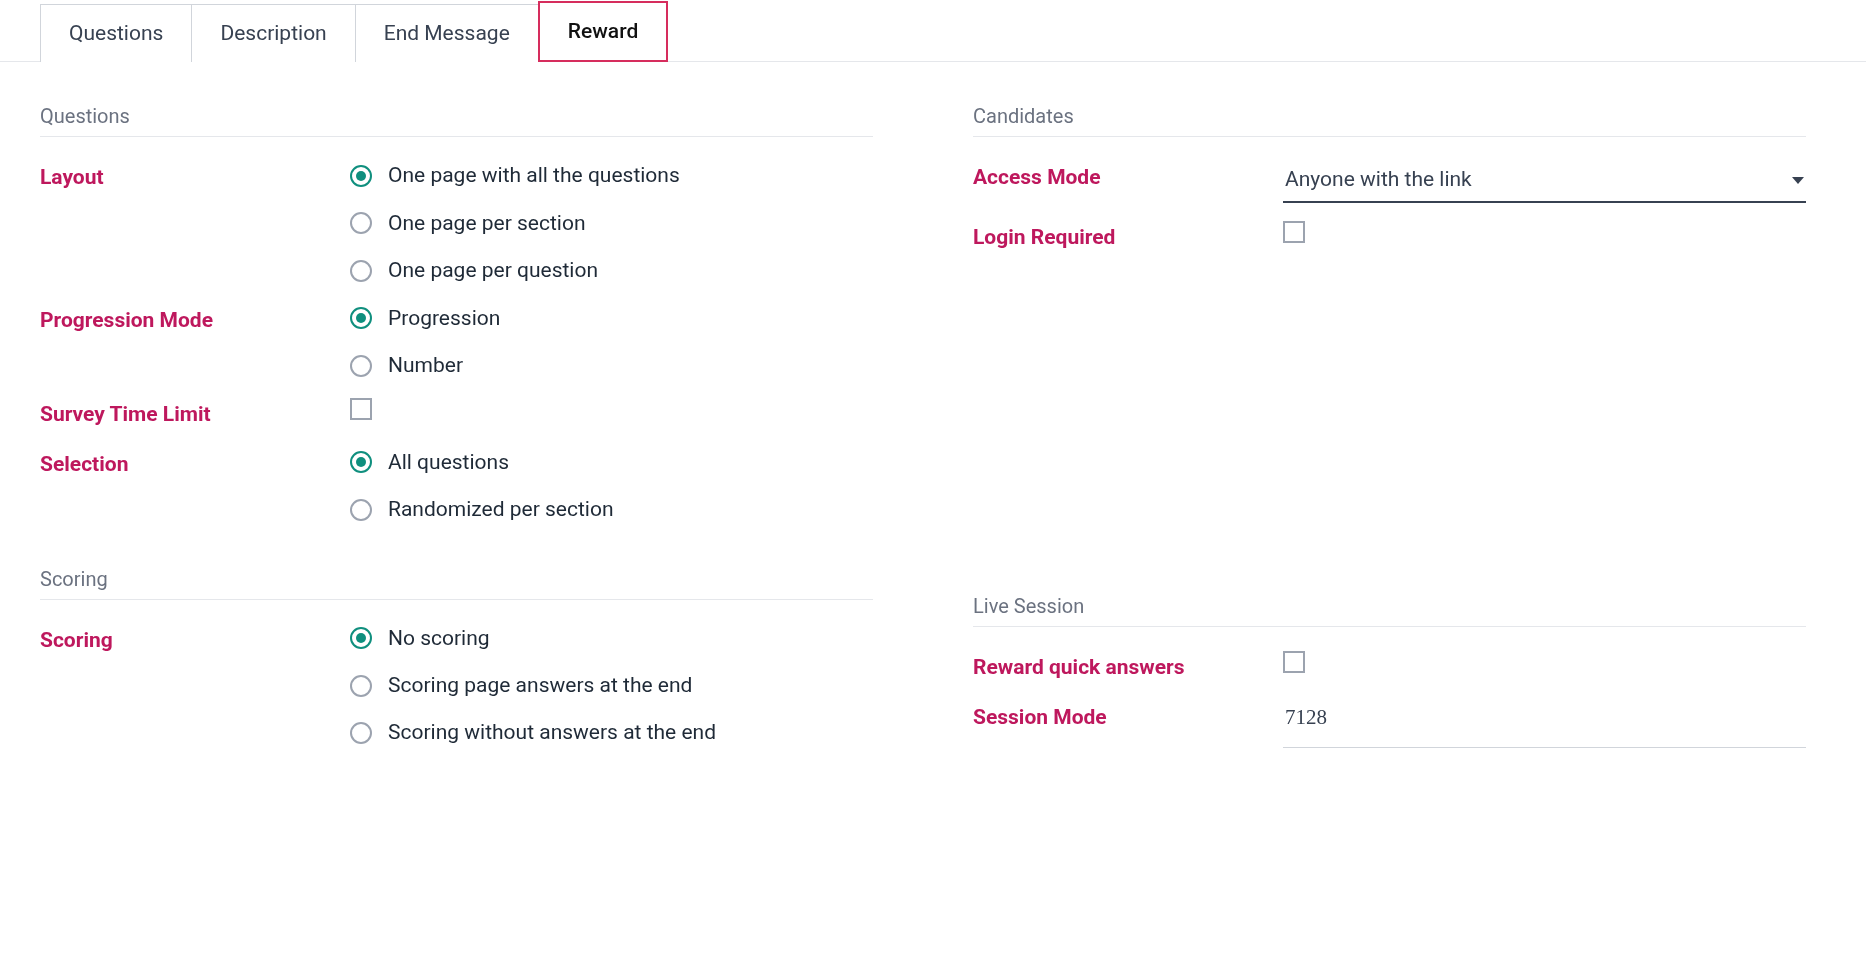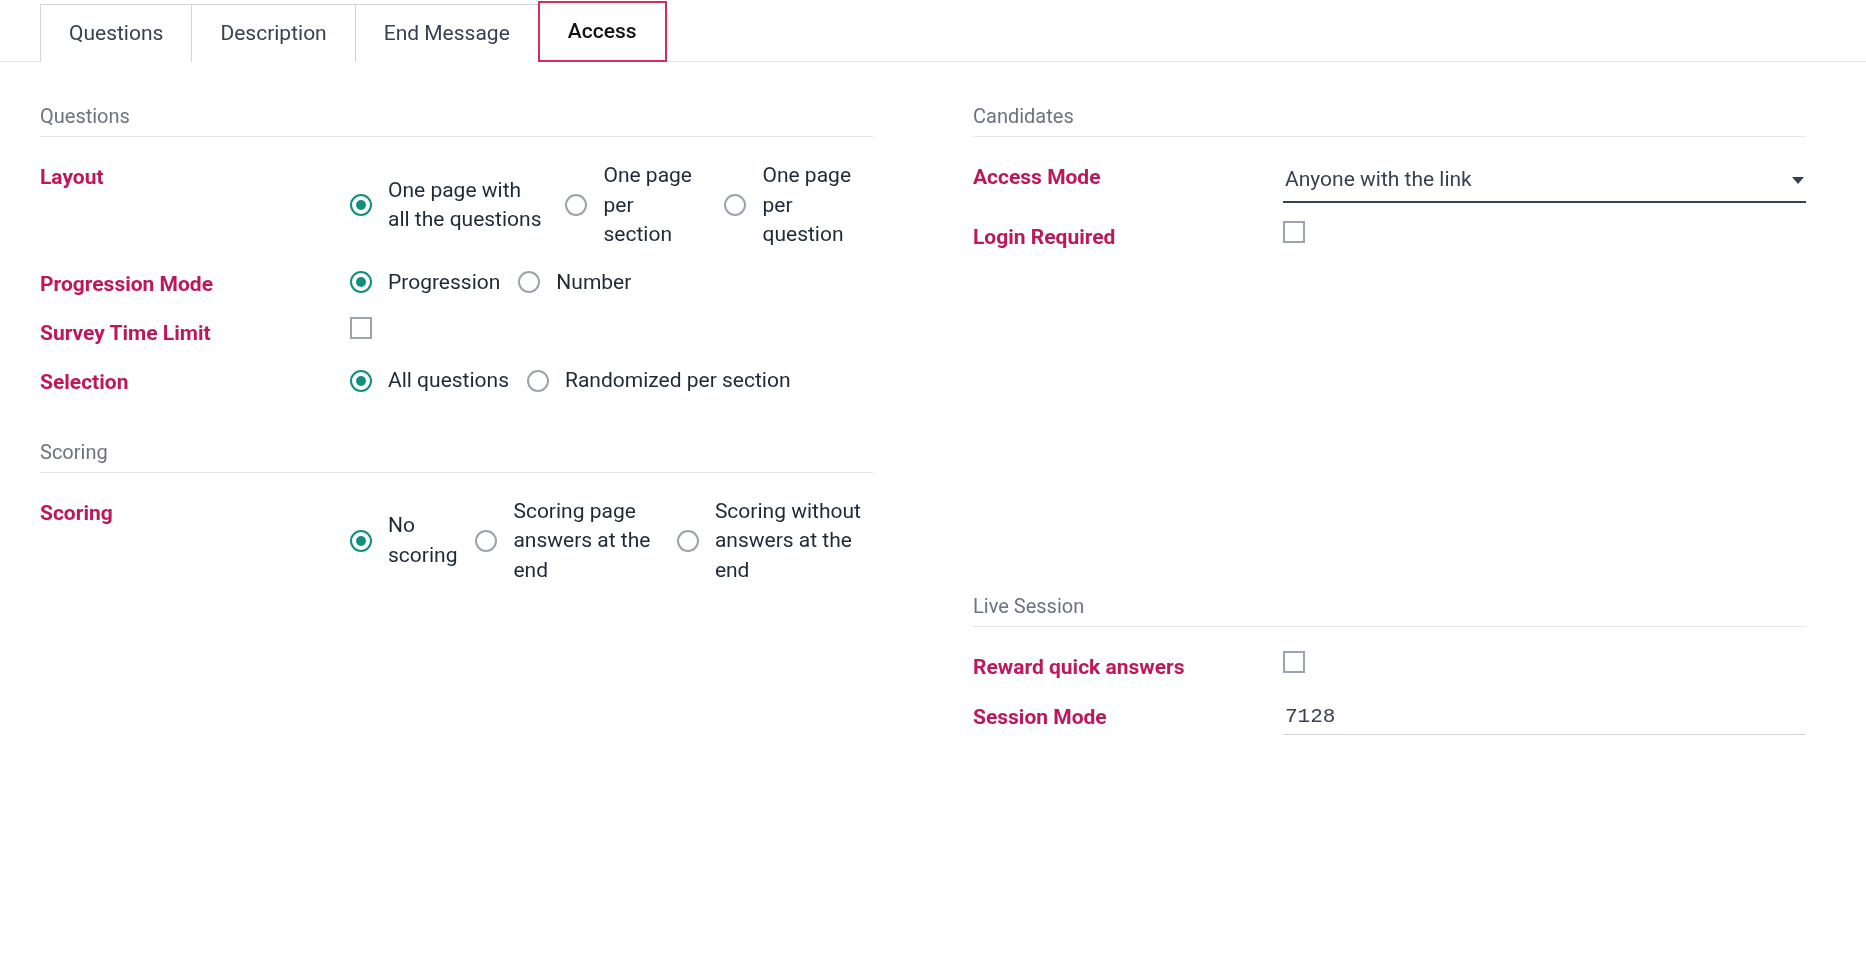--- a/index.html
+++ b/index.html
@@ -68,21 +68,21 @@
   }
   .field-label{
     width:310px;
     flex:none;
     font-weight:700;
     color:#be185d;
     padding-top:2px;
   }
   .field-control{flex:1;}
 
-  .radio-group{display:flex;flex-direction:row;gap:18px;}
+  .radio-group{display:flex;flex-direction:column;gap:18px;}
   .radio-item{display:flex;align-items:center;gap:16px;cursor:pointer;}
 
   .radio{
     width:22px;height:22px;border-radius:50%;
     border:2px solid #9ca3af;background:#fff;flex:none;
     position:relative;
   }
   .radio.checked{border-color:var(--teal);}
   .radio.checked::after{
     content:"";position:absolute;inset:4px;border-radius:50%;background:var(--teal);
@@ -99,32 +99,32 @@
     cursor:pointer;
     color:#374151;
   }
   .select .caret{
     width:0;height:0;border-left:6px solid transparent;border-right:6px solid transparent;
     border-top:7px solid #374151;margin-left:8px;flex:none;
   }
 
   .text-input{
     border:none;border-bottom:1px solid var(--border);
-    padding:4px 2px 6px;font-size:21px;color:#374151;width:100%;
-    outline:none;font-family:Liberation Mono, monospace;background:transparent;
+    padding:4px 2px 17px;font-size:21px;color:#374151;width:100%;
+    outline:none;font-family:Liberation Serif, serif;background:transparent;
   }
 </style>
 </head>
 <body>
 
 <div class="tabs">
   <div class="tab">Questions</div>
   <div class="tab">Description</div>
   <div class="tab">End Message</div>
-  <div class="tab active">Access</div>
+  <div class="tab active">Reward</div>
 </div>
 
 <div class="content">
 
   <div class="col">
 
     <div class="section">
       <div class="section-title">Questions</div>
 
       <div class="field">

